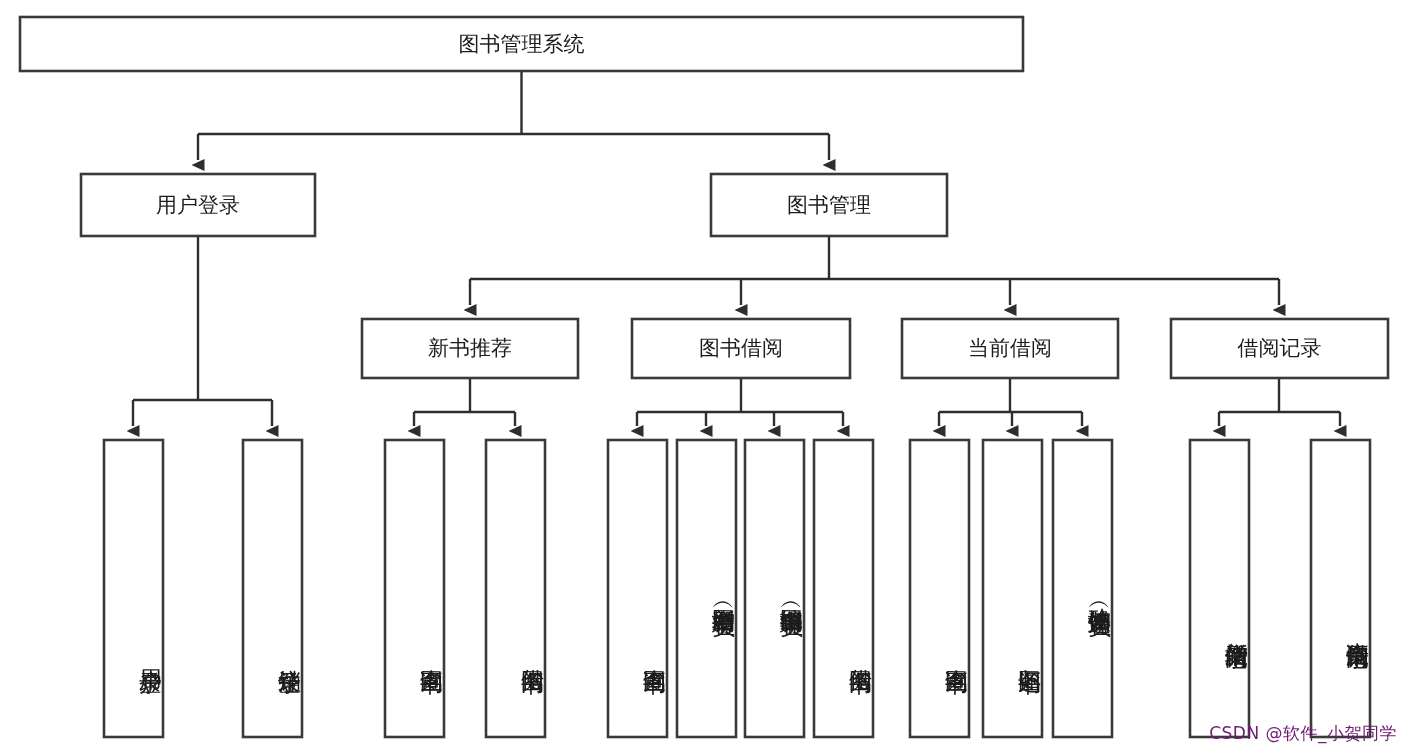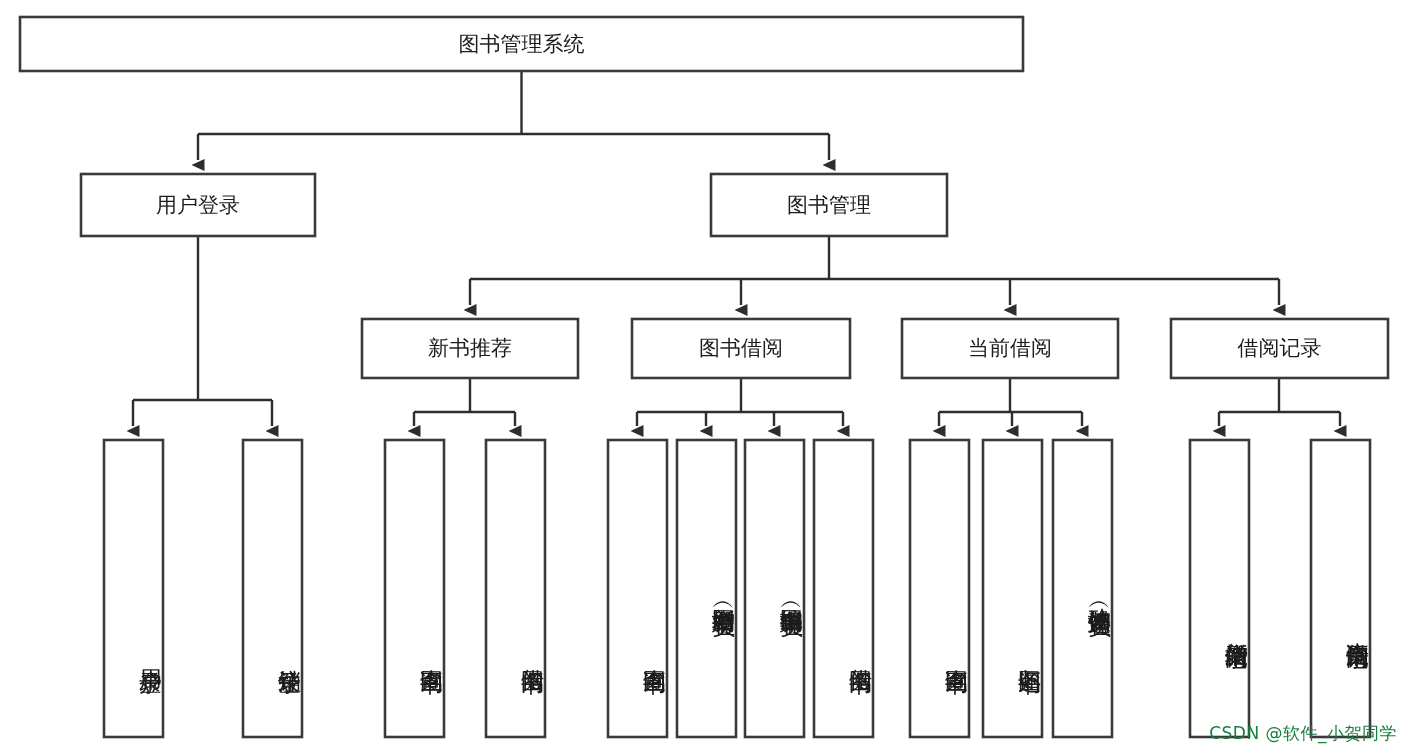--- a/index.html
+++ b/index.html
@@ -62,21 +62,21 @@
     justify-content: center;
     white-space: nowrap;
     pointer-events: none;
   }
   .watermark {
     position: absolute;
     right: 8px;
     bottom: 6px;
     font-family: "DejaVu Sans", "Liberation Sans", sans-serif;
     font-size: 17px;
-    color: #15803d;
+    color: #701a75;
     letter-spacing: 0.5px;
     white-space: nowrap;
   }
 </style>
 </head>
 <body>
 
 <div id="diagram-root">
 
   <svg class="flow" viewBox="0 0 1405 747">

